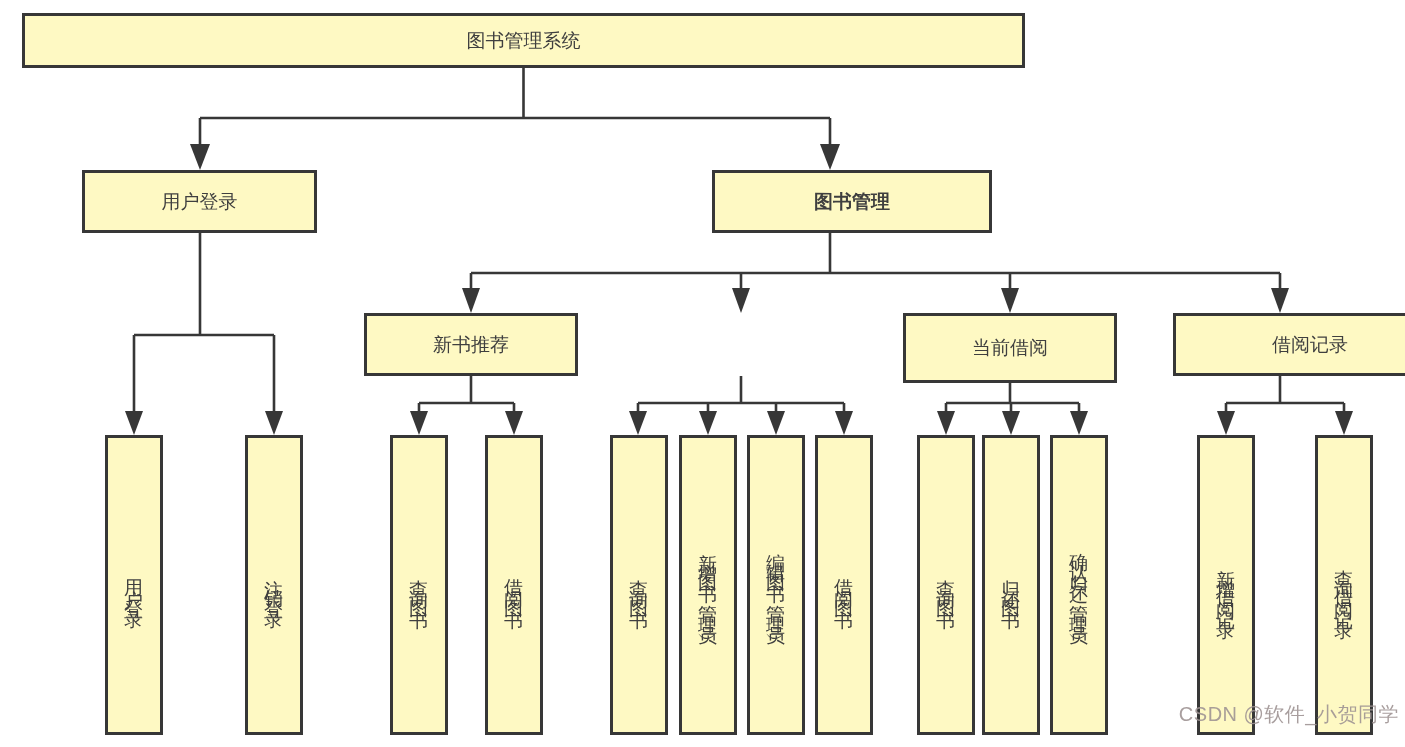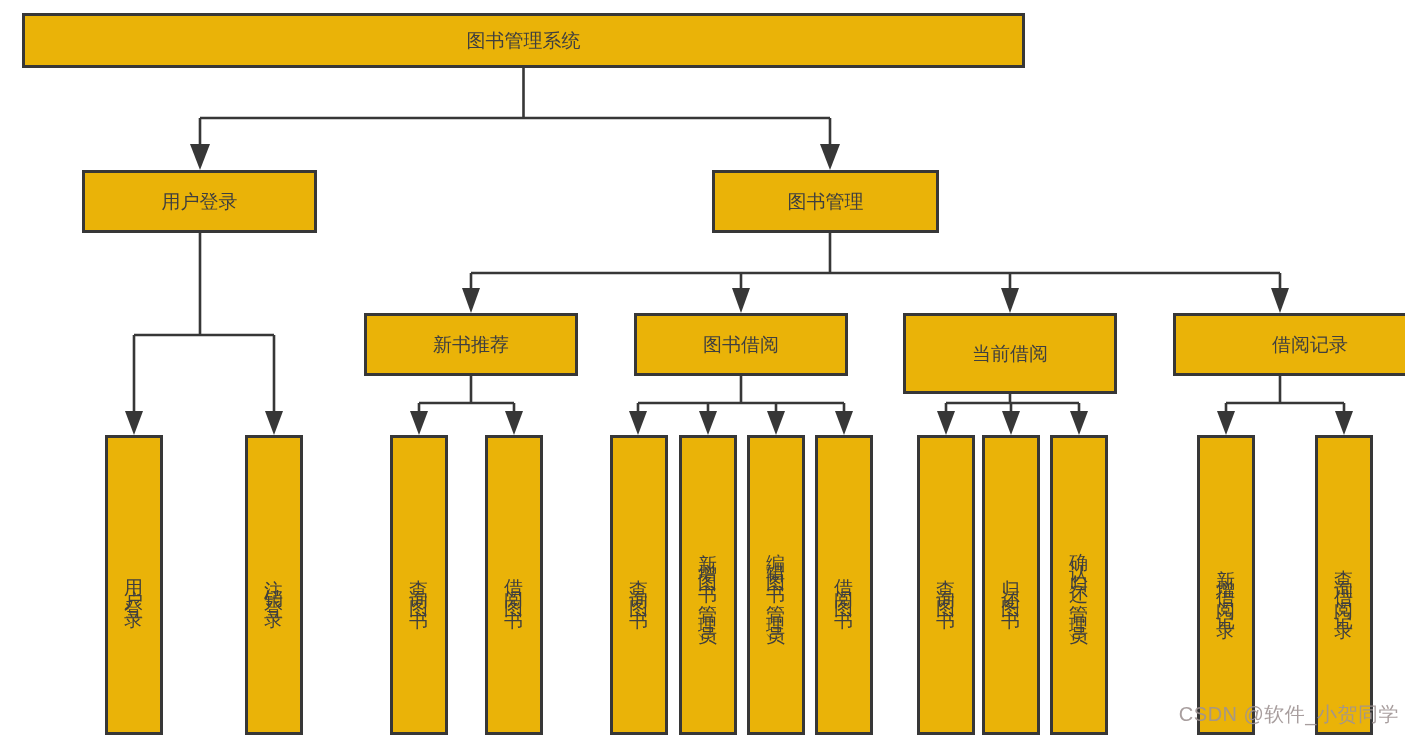--- a/index.html
+++ b/index.html
@@ -17,21 +17,21 @@
   }
   #wires {
     position: absolute;
     left: 0; top: 0;
     width: 1405px; height: 747px;
     z-index: 1;
   }
   .box {
     position: absolute;
     box-sizing: border-box;
-    background: #eab308;
+    background: #fef9c3;
     border: 3px solid #373737;
     color: #3f3f3f;
     display: flex;
     align-items: center;
     justify-content: center;
     font-size: 19px;
     z-index: 2;
     text-align: center;
   }
   .leaf {
@@ -93,25 +93,24 @@
       <polygon points="1002,411 1020,411 1011,435"></polygon>
       <polygon points="1070,411 1088,411 1079,435"></polygon>
       <polygon points="1217,411 1235,411 1226,435"></polygon>
       <polygon points="1335,411 1353,411 1344,435"></polygon>
     </g>
   </svg>
 
   <div class="box" style="left:22px; top:13px; width:1003px; height:55px;">图书管理系统</div>
 
   <div class="box" style="left:82px; top:170px; width:235px; height:63px;">用户登录</div>
-  <div class="box" style="left:712px; top:170px; width:227px; height:63px;">图书管理</div>
+  <div class="box" style="left:712px; top:170px; width:280px; height:63px;font-weight:bold;">图书管理</div>
 
   <div class="box" style="left:364px; top:313px; width:214px; height:63px;font-family:Liberation Serif, serif;">新书推荐</div>
-  <div class="box" style="left:634px; top:313px; width:214px; height:63px;">图书借阅</div>
-  <div class="box" style="left:903px; top:313px; width:214px; height:81px;">当前借阅</div>
+  <div class="box" style="left:903px; top:313px; width:214px; height:70px;">当前借阅</div>
   <div class="box" style="left:1173px; top:313px; width:251px; height:63px;padding-left:23px;">借阅记录</div>
 
   <div class="box leaf" style="left:105px; top:435px; width:58px; height:300px;">用户登录</div>
   <div class="box leaf" style="left:245px; top:435px; width:58px; height:300px;">注销登录</div>
 
   <div class="box leaf" style="left:390px; top:435px; width:58px; height:300px;">查询图书</div>
   <div class="box leaf" style="left:485px; top:435px; width:58px; height:300px;">借阅图书</div>
 
   <div class="box leaf" style="left:610px; top:435px; width:58px; height:300px;">查询图书</div>
   <div class="box leaf" style="left:679px; top:435px; width:58px; height:300px;">新增图书（管理员）</div>

